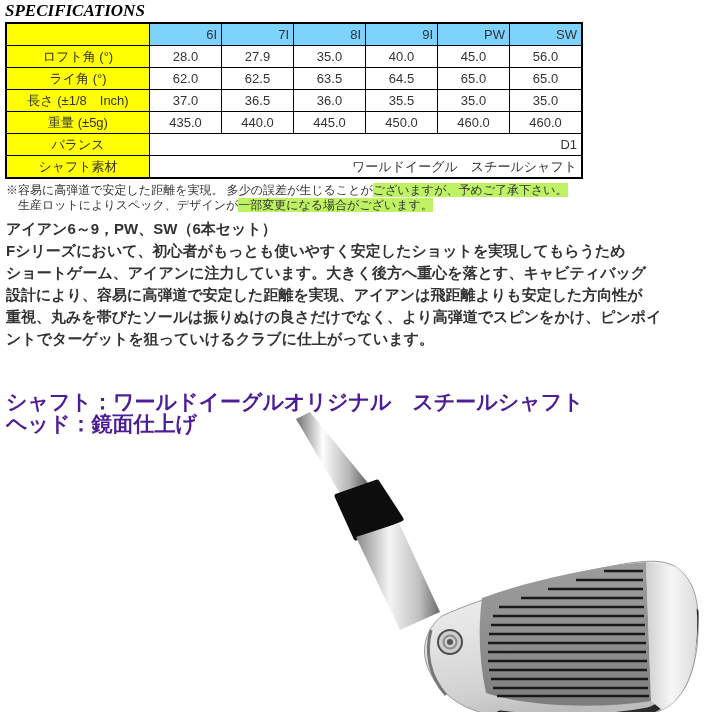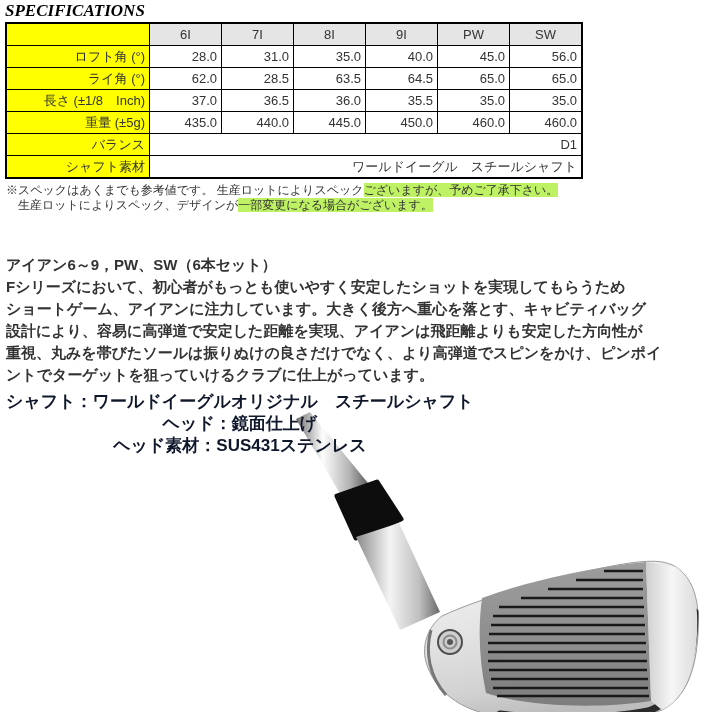--- a/index.html
+++ b/index.html
@@ -14,35 +14,35 @@
   }
   table.spec{
     position:absolute;left:5px;top:22px;border-collapse:collapse;
     border:2px solid #000000;table-layout:fixed;
   }
   table.spec th,table.spec td{
     border:1px solid #000000;font-size:13px;height:21px;
     padding:0 4px;font-weight:normal;white-space:nowrap;overflow:hidden;
   }
   th.corner{width:134px;background:#ffff00;}
-  th.col{width:63px;background:#e5e5e5;text-align:center;color:#333;}
-  td.rowlabel{background:#ffff00;text-align:right;color:#333;}
-  td.val{text-align:right;color:#333;}
+  th.col{width:63px;background:#7dd3fc;text-align:right;color:#333;}
+  td.rowlabel{background:#ffff00;text-align:center;color:#333;}
+  td.val{text-align:center;color:#333;}
   td.spanval{text-align:right;color:#333;}
   .note{
     position:absolute;left:6px;top:183px;font-size:12px;line-height:15px;color:#333;
   }
   .hl{background:#bef264;}
   .desc{
     position:absolute;left:6px;top:218px;font-size:15px;font-weight:bold;
-    line-height:22px;color:#333;margin-top:36px;
+    line-height:22px;color:#333;
   }
   .cspecs{
-    position:absolute;left:6px;top:391px;font-size:17px;font-weight:bold;
-    line-height:22px;color:#0f172a;text-align:center;
+    position:absolute;left:6px;top:391px;font-size:21px;font-weight:bold;
+    line-height:22px;color:#4c1d95;
   }
   .clubimg{position:absolute;left:0;top:0;width:712px;height:712px;}
   .textlayer{position:relative;z-index:2;}
 </style>
 </head>
 <body>
 
 <div class="page">
 
   <svg class="clubimg" viewBox="0 0 712 712" xmlns="http://www.w3.org/2000/svg" aria-hidden="true">
@@ -140,30 +140,30 @@
         <th class="col">6I</th>
         <th class="col">7I</th>
         <th class="col">8I</th>
         <th class="col">9I</th>
         <th class="col">PW</th>
         <th class="col">SW</th>
       </tr>
       <tr>
         <td class="rowlabel">ロフト角 (°)</td>
         <td class="val">28.0</td>
-        <td class="val">31.0</td>
+        <td class="val">27.9</td>
         <td class="val">35.0</td>
         <td class="val">40.0</td>
         <td class="val">45.0</td>
         <td class="val">56.0</td>
       </tr>
       <tr>
         <td class="rowlabel">ライ角 (°)</td>
         <td class="val">62.0</td>
-        <td class="val">28.5</td>
+        <td class="val">62.5</td>
         <td class="val">63.5</td>
         <td class="val">64.5</td>
         <td class="val">65.0</td>
         <td class="val">65.0</td>
       </tr>
       <tr>
         <td class="rowlabel">長さ (±1/8　Inch)</td>
         <td class="val">37.0</td>
         <td class="val">36.5</td>
         <td class="val">36.0</td>
@@ -185,33 +185,32 @@
         <td class="spanval" colspan="6">D1</td>
       </tr>
       <tr>
         <td class="rowlabel">シャフト素材</td>
         <td class="spanval" colspan="6">ワールドイーグル　スチールシャフト</td>
       </tr>
     </tbody>
       </table>
 
     <div class="note">
-      <div><span>※スペックはあくまでも参考値です。 生産ロットによりスペック</span><span class="hl">ございますが、予めご了承下さい。</span></div>
+      <div><span>※容易に高弾道で安定した距離を実現。 多少の誤差が生じることが</span><span class="hl">ございますが、予めご了承下さい。</span></div>
       <div><span>　生産ロットによりスペック、デザインが</span><span class="hl">一部変更になる場合がございます。</span></div>
     </div>
 
     <div class="desc">
       <div>アイアン6～9，PW、SW（6本セット）</div>
       <div>Fシリーズにおいて、初心者がもっとも使いやすく安定したショットを実現してもらうため</div>
       <div>ショートゲーム、アイアンに注力しています。大きく後方へ重心を落とす、キャビティバッグ</div>
       <div>設計により、容易に高弾道で安定した距離を実現、アイアンは飛距離よりも安定した方向性が</div>
       <div>重視、丸みを帯びたソールは振りぬけの良さだけでなく、より高弾道でスピンをかけ、ピンポイ</div>
       <div>ントでターゲットを狙っていけるクラブに仕上がっています。</div>
     </div>
 
     <div class="cspecs">
       <div>シャフト：ワールドイーグルオリジナル　スチールシャフト</div>
       <div>ヘッド：鏡面仕上げ</div>
-      <div>ヘッド素材：SUS431ステンレス</div>
     </div>
 
   </div>
 </div>
 
 </body></html>

